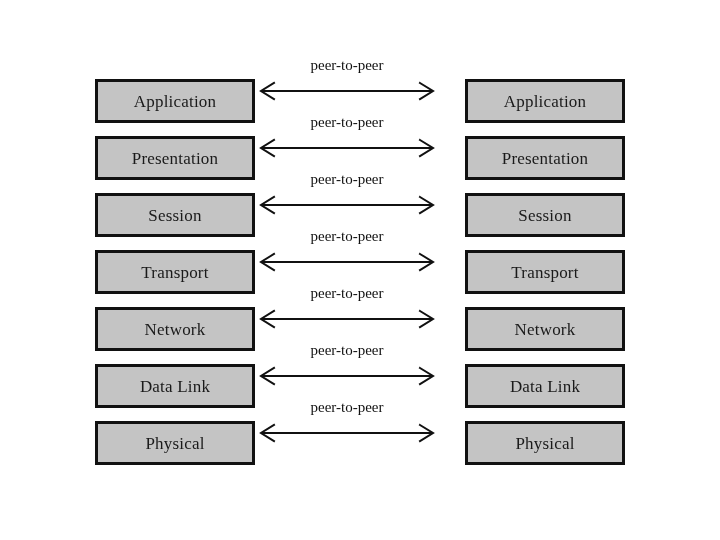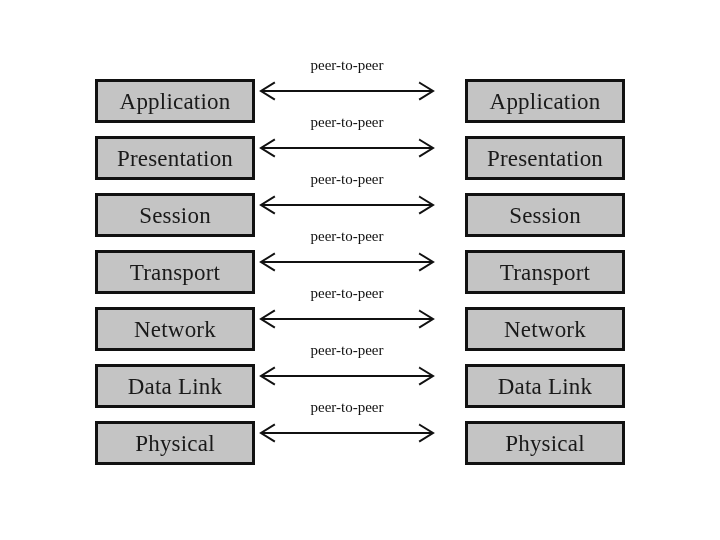--- a/index.html
+++ b/index.html
@@ -41,21 +41,21 @@
     display: flex;
     align-items: center;
     justify-content: center;
   }
 
   .layer-box.left  { left: 95px; }
   .layer-box.right { left: 465px; }
 
   .layer-label {
     font-family: "Liberation Serif", "DejaVu Serif", serif;
-    font-size: 23px;
+    font-size: 17px;
     line-height: 1;
     color: #1a1a1a;
     white-space: nowrap;
     letter-spacing: 0.2px;
   }
 
   
   .connector {
     position: absolute;
     left: 256px;

